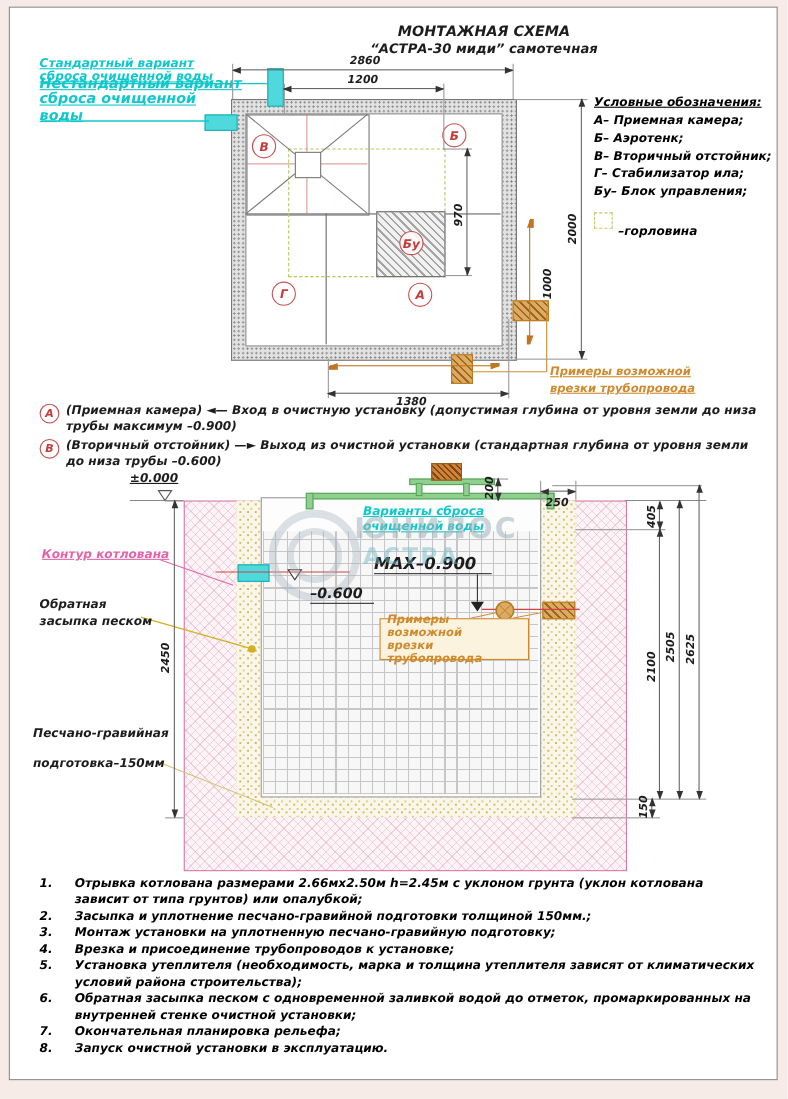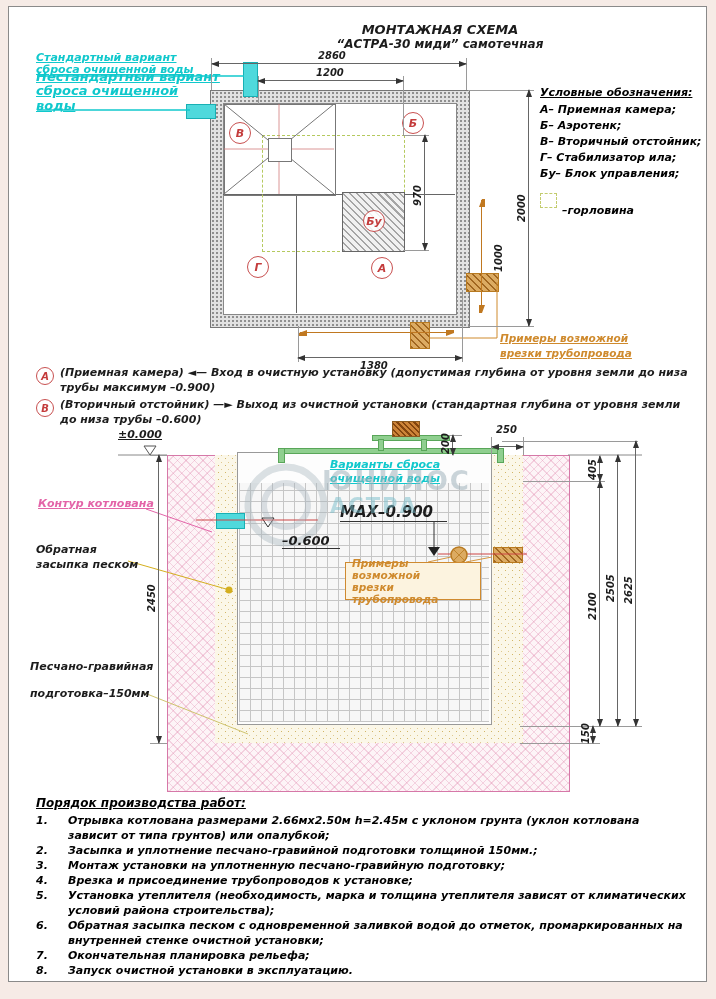--- a/index.html
+++ b/index.html
@@ -220,40 +220,39 @@
   <div class="dimv" style="left:158px;top:455px;height:288px;"></div>
   <div class="t dlab rot" style="left:146px;top:612px;">2450</div>
 
   <div class="ext" style="left:446px;top:435px;width:16px;height:1px;"></div>
   <div class="dimv" style="left:452px;top:435px;height:20px;"></div>
   <div class="t dlab rot" style="left:440px;top:454px;">200</div>
 
   <div class="ext" style="left:491px;top:437px;width:1px;height:18px;"></div>
   <div class="ext" style="left:523px;top:437px;width:1px;height:18px;"></div>
   <div class="dimh" style="left:492px;top:446px;width:31px;"></div>
-  <div class="t dlab" style="left:496px;top:424px;text-align:right;">250</div>
+  <div class="t dlab" style="left:496px;top:452px;text-align:right;">250</div>
 
   <div class="ext" style="left:523px;top:481px;width:82px;height:1px;"></div>
   <div class="dimv" style="left:599px;top:456px;height:25px;"></div>
   <div class="t dlab rot" style="left:587px;top:480px;">405</div>
 
   <div class="ext" style="left:520px;top:726px;width:122px;height:1px;"></div>
   <div class="ext" style="left:520px;top:743px;width:80px;height:1px;"></div>
   <div class="ext" style="left:502px;top:441px;width:136px;height:1px;"></div>
   <div class="dimv" style="left:599px;top:481px;height:245px;"></div>
   <div class="t dlab rot" style="left:587px;top:620px;">2100</div>
   <div class="dimv" style="left:617px;top:455px;height:271px;"></div>
   <div class="t dlab rot" style="left:605px;top:602px;">2505</div>
   <div class="dimv" style="left:635px;top:441px;height:285px;"></div>
   <div class="t dlab rot" style="left:623px;top:604px;">2625</div>
   <div class="dimv" style="left:592px;top:726px;height:17px;"></div>
   <div class="t dlab rot" style="left:580px;top:744px;">150</div>
 
   <div class="abs" style="left:36px;top:796px;width:652px;">
-    <div class="u" style="font:italic bold 12px 'DejaVu Sans',sans-serif;margin-bottom:4px;">Порядок производства работ:</div>
     <div class="wo-row">
         <span class="wo-num">1.</span>
         <span class="wo-text">Отрывка котлована размерами 2.66мх2.50м h=2.45м с уклоном грунта (уклон котлована зависит от типа грунтов) или опалубкой;</span>
       </div>
     <div class="wo-row">
         <span class="wo-num">2.</span>
         <span class="wo-text">Засыпка и уплотнение песчано-гравийной подготовки толщиной 150мм.;</span>
       </div>
     <div class="wo-row">
         <span class="wo-num">3.</span>

